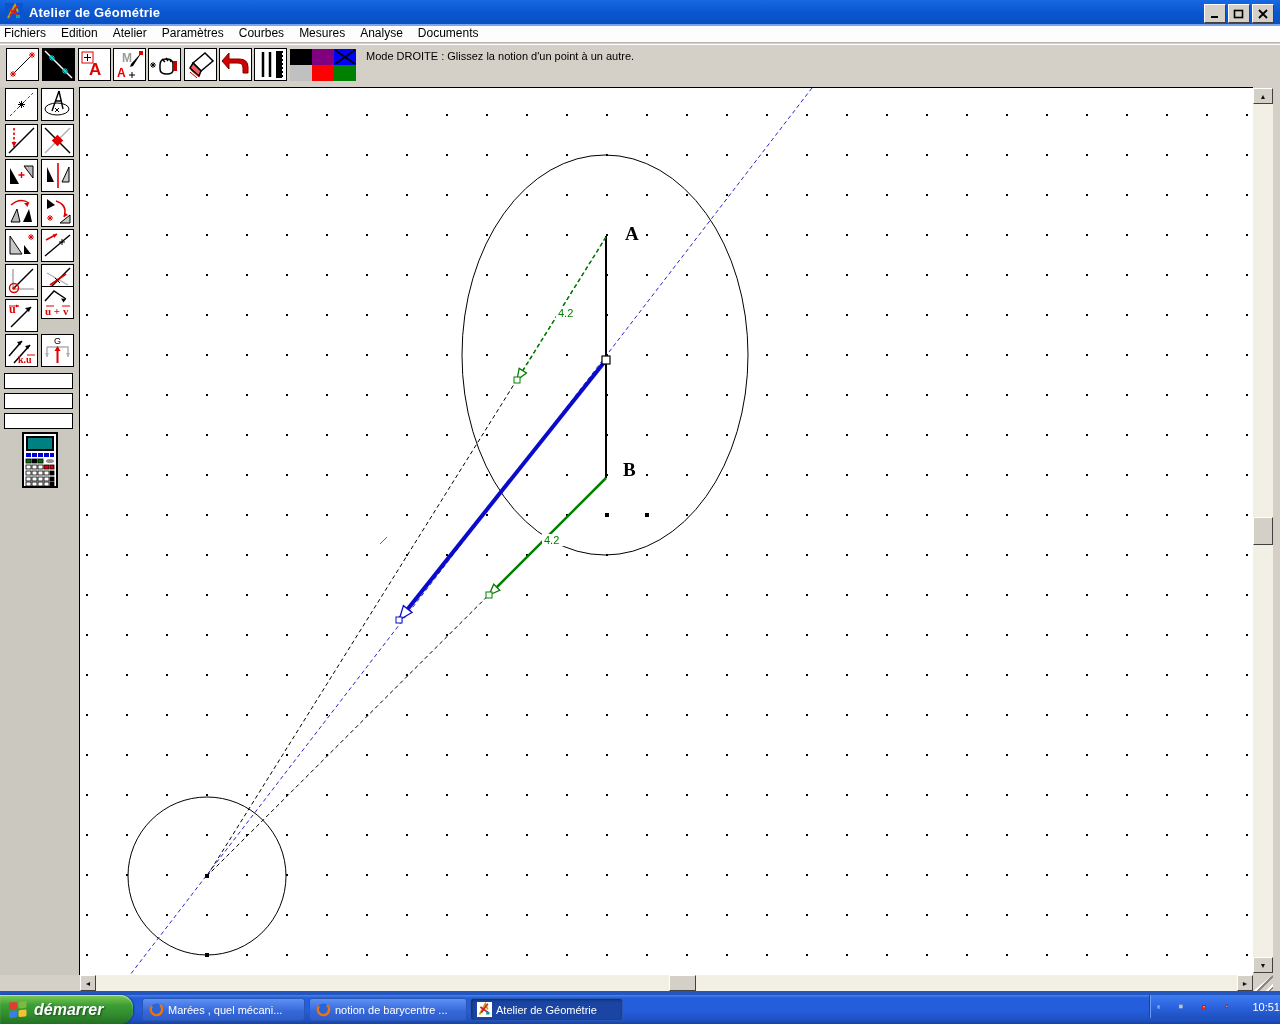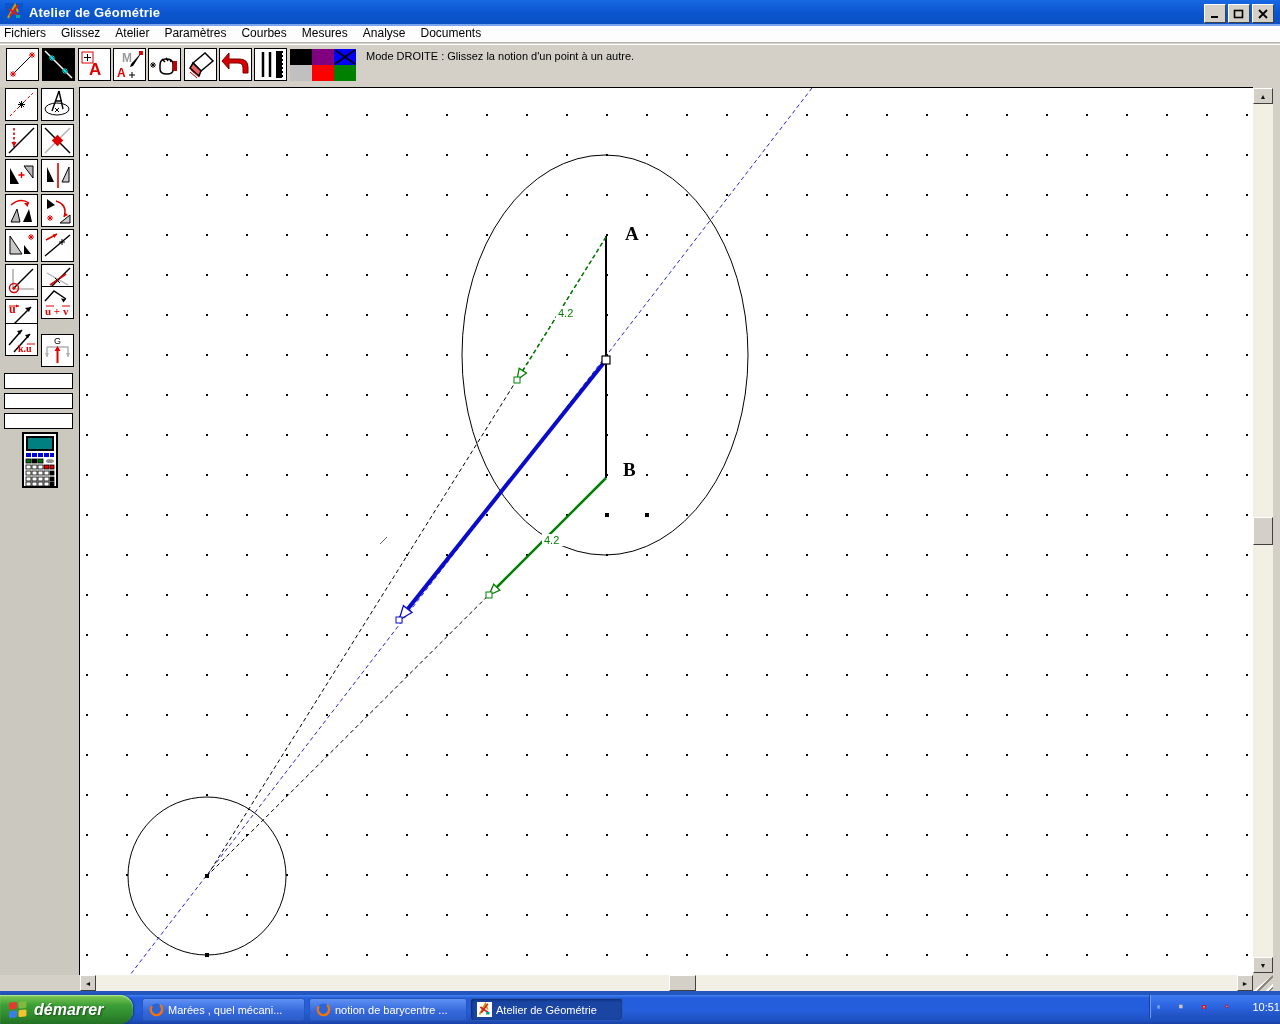--- a/index.html
+++ b/index.html
@@ -106,21 +106,21 @@
         <svg width="12" height="10" viewBox="0 0 12 10">
             <path d="M2 1 L10 9 M10 1 L2 9" stroke="#000" stroke-width="1.8"></path>
           </svg>
       </div>
     </div>
   </div>
   <div class="titlebar-edge"></div>
 
   <div class="menubar">
     <span class="menu-item">Fichiers</span>
-    <span class="menu-item">Glissez</span>
+    <span class="menu-item">Edition</span>
     <span class="menu-item">Atelier</span>
     <span class="menu-item">Paramètres</span>
     <span class="menu-item">Courbes</span>
     <span class="menu-item">Mesures</span>
     <span class="menu-item">Analyse</span>
     <span class="menu-item">Documents</span>
   </div>
 
   <div class="toolbar">
     <div class="tbtn" style="left:6px">
@@ -297,21 +297,21 @@
         </svg>
     </div>
     <div class="sb-btn" style="left:41px;top:199px">
       <svg viewBox="0 0 31 31">
           <path d="M3 14 L12 4 L24 12" fill="none" stroke="#000" stroke-width="1.5"></path>
       <path d="M24 12 l-5-0.5 l2.5 4 Z" fill="#000"></path>
       <text x="3" y="28" font-size="11" font-weight="bold" fill="#E00000" font-family="Liberation Serif,serif">u + v</text>
       <path d="M4 19h8 M20 19h8" stroke="#E00000"></path>
         </svg>
     </div>
-    <div class="sb-btn" style="left:5px;top:236px">
+    <div class="sb-btn" style="left:5px;top:247px">
       <svg viewBox="0 0 31 31">
           <line x1="3" y1="21" x2="16" y2="6" stroke="#000" stroke-width="1.5"></line>
           <path d="M16 6 l-5 1 l3 3.5 Z" fill="#000"></path>
       <line x1="8" y1="28" x2="24" y2="10" stroke="#000" stroke-width="1.5"></line>
           <path d="M24 10 l-5 1 l3 3.5 Z" fill="#000"></path>
       <text x="12" y="28" font-size="10" font-weight="bold" fill="#E00000" font-family="Liberation Serif,serif">k.u</text>
       <path d="M21 20 h8" stroke="#E00000"></path>
         </svg>
     </div>
     <div class="sb-btn" style="left:41px;top:247px">

